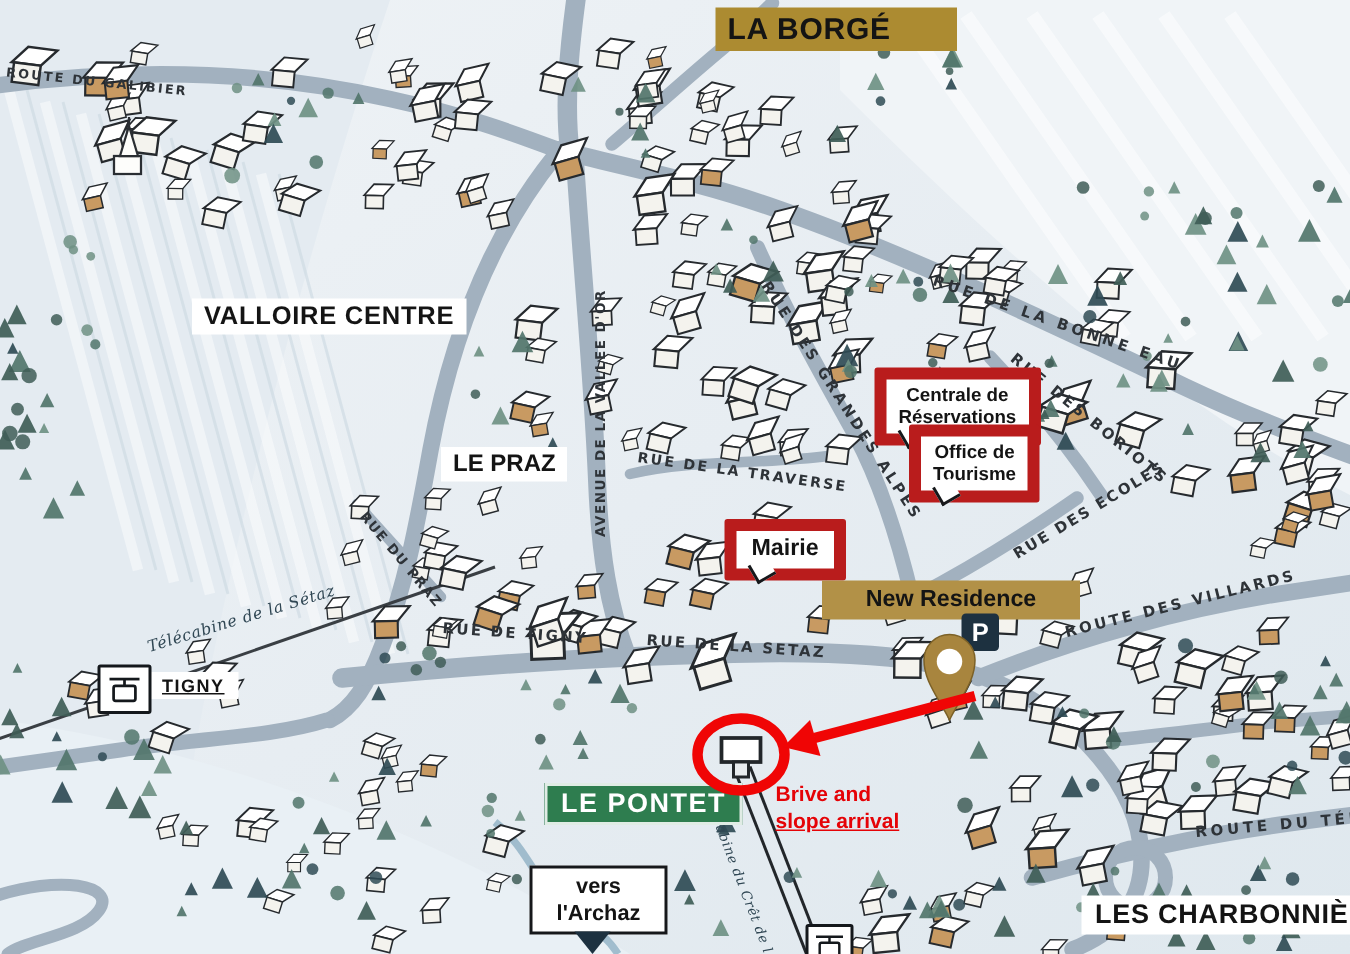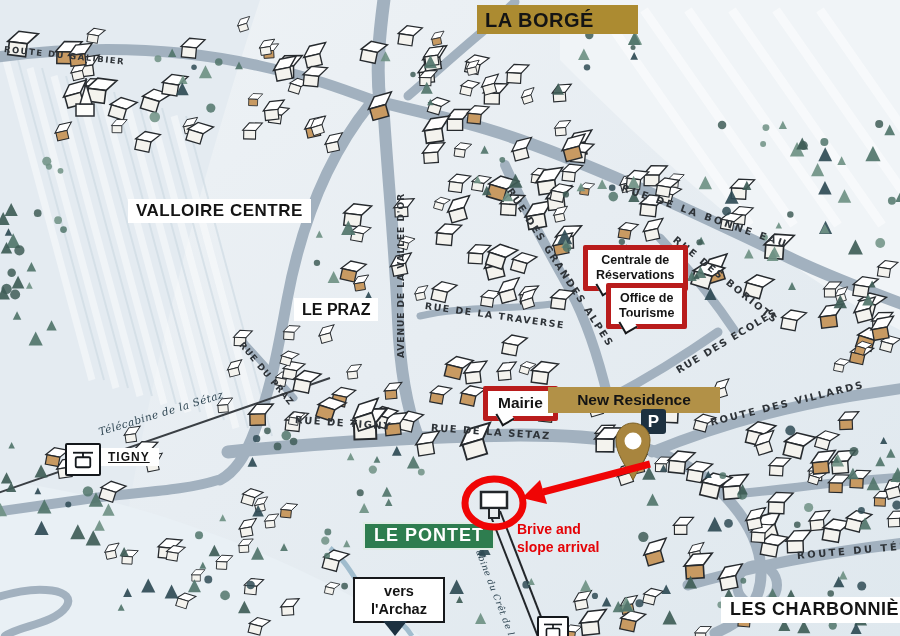--- a/index.html
+++ b/index.html
@@ -42,22 +42,22 @@
   #tigny{left:99px;top:448px;padding:2px 9px;font-size:12px;letter-spacing:1px;text-decoration:underline;}
   #le-pontet{left:363px;top:522px;padding:3px 11px;font-size:18px;letter-spacing:1px;
              background:var(--green,#2e7d4f);color:#ffffff;
              box-shadow:inset 0 0 0 2px rgba(255,255,255,.85);}
   #charbonnieres{left:721px;top:597px;padding:2px 9px;font-size:18px;letter-spacing:.5px;}
   #vers-archaz{left:353px;top:577px;width:80px;text-align:center;border:2px solid #16181b;
                padding:3px 4px;font-size:14.5px;line-height:1.25;white-space:normal;}
   #vers-archaz .tail-solid{position:absolute;left:28px;bottom:-15px;width:0;height:0;
                border-left:12px solid transparent;border-right:12px solid transparent;
                border-top:15px solid var(--navy,#24404d);}
-  .bubble{border:5px solid #b91c1c;border-radius:2px;}
-  #mairie{left:483px;top:346px;padding:3px 10px;font-size:15.5px;margin-top:40px;}
+  .bubble{border:8px solid #b91c1c;border-radius:2px;}
+  #mairie{left:483px;top:346px;padding:3px 10px;font-size:15.5px;}
   #centrale{left:583px;top:245px;padding:3px 8px;font-size:12.5px;text-align:center;}
   #office{left:606px;top:283px;padding:3px 8px;font-size:12.5px;text-align:center;z-index:3;}
   .tail{position:absolute;bottom:-8px;left:10px;width:12px;height:12px;background:#fff;
         border-right:2px solid #16181b;border-bottom:2px solid #16181b;transform:rotate(60deg);}
   #new-residence{left:548px;top:387px;width:172px;height:26px;display:flex;align-items:center;
                  justify-content:center;font-size:15.5px;background:var(--banner-gold,#b29147);}
 
   
   .iconbox{position:absolute;z-index:2;background:#fff;border:2px solid #14181c;border-radius:2px;
            display:flex;align-items:center;justify-content:center;}
@@ -66,21 +66,21 @@
   #parking{left:641px;top:409px;width:25px;height:25px;z-index:2;background:var(--navy,#1d3140);
            border-radius:3px;color:#fff;font-weight:bold;font-size:17px;display:flex;
            align-items:center;justify-content:center;position:absolute;}
   #pin{position:absolute;left:612px;top:420px;width:42px;height:62px;z-index:4;}
 
   
   #red-overlay{position:absolute;left:0;top:0;z-index:5;pointer-events:none;}
   .redtext{position:absolute;z-index:6;font-weight:bold;font-size:14px;line-height:17px;
            color:var(--red,#e50307);white-space:nowrap;}
   #lift-arrival-1{left:517px;top:521px;}
-  #lift-arrival-2{left:517px;top:539px;}
+  #lift-arrival-2{left:517px;top:539px;text-decoration:underline;}
 </style>
 </head>
 <body>
 
 <div class="stage">
 
   <svg id="terrain" width="900" height="636" viewBox="0 0 900 636">
     <defs>
       <linearGradient id="bg" x1="0" y1="0" x2="1" y2="1">
         <stop offset="0" stop-color="#eff3f6"></stop>

